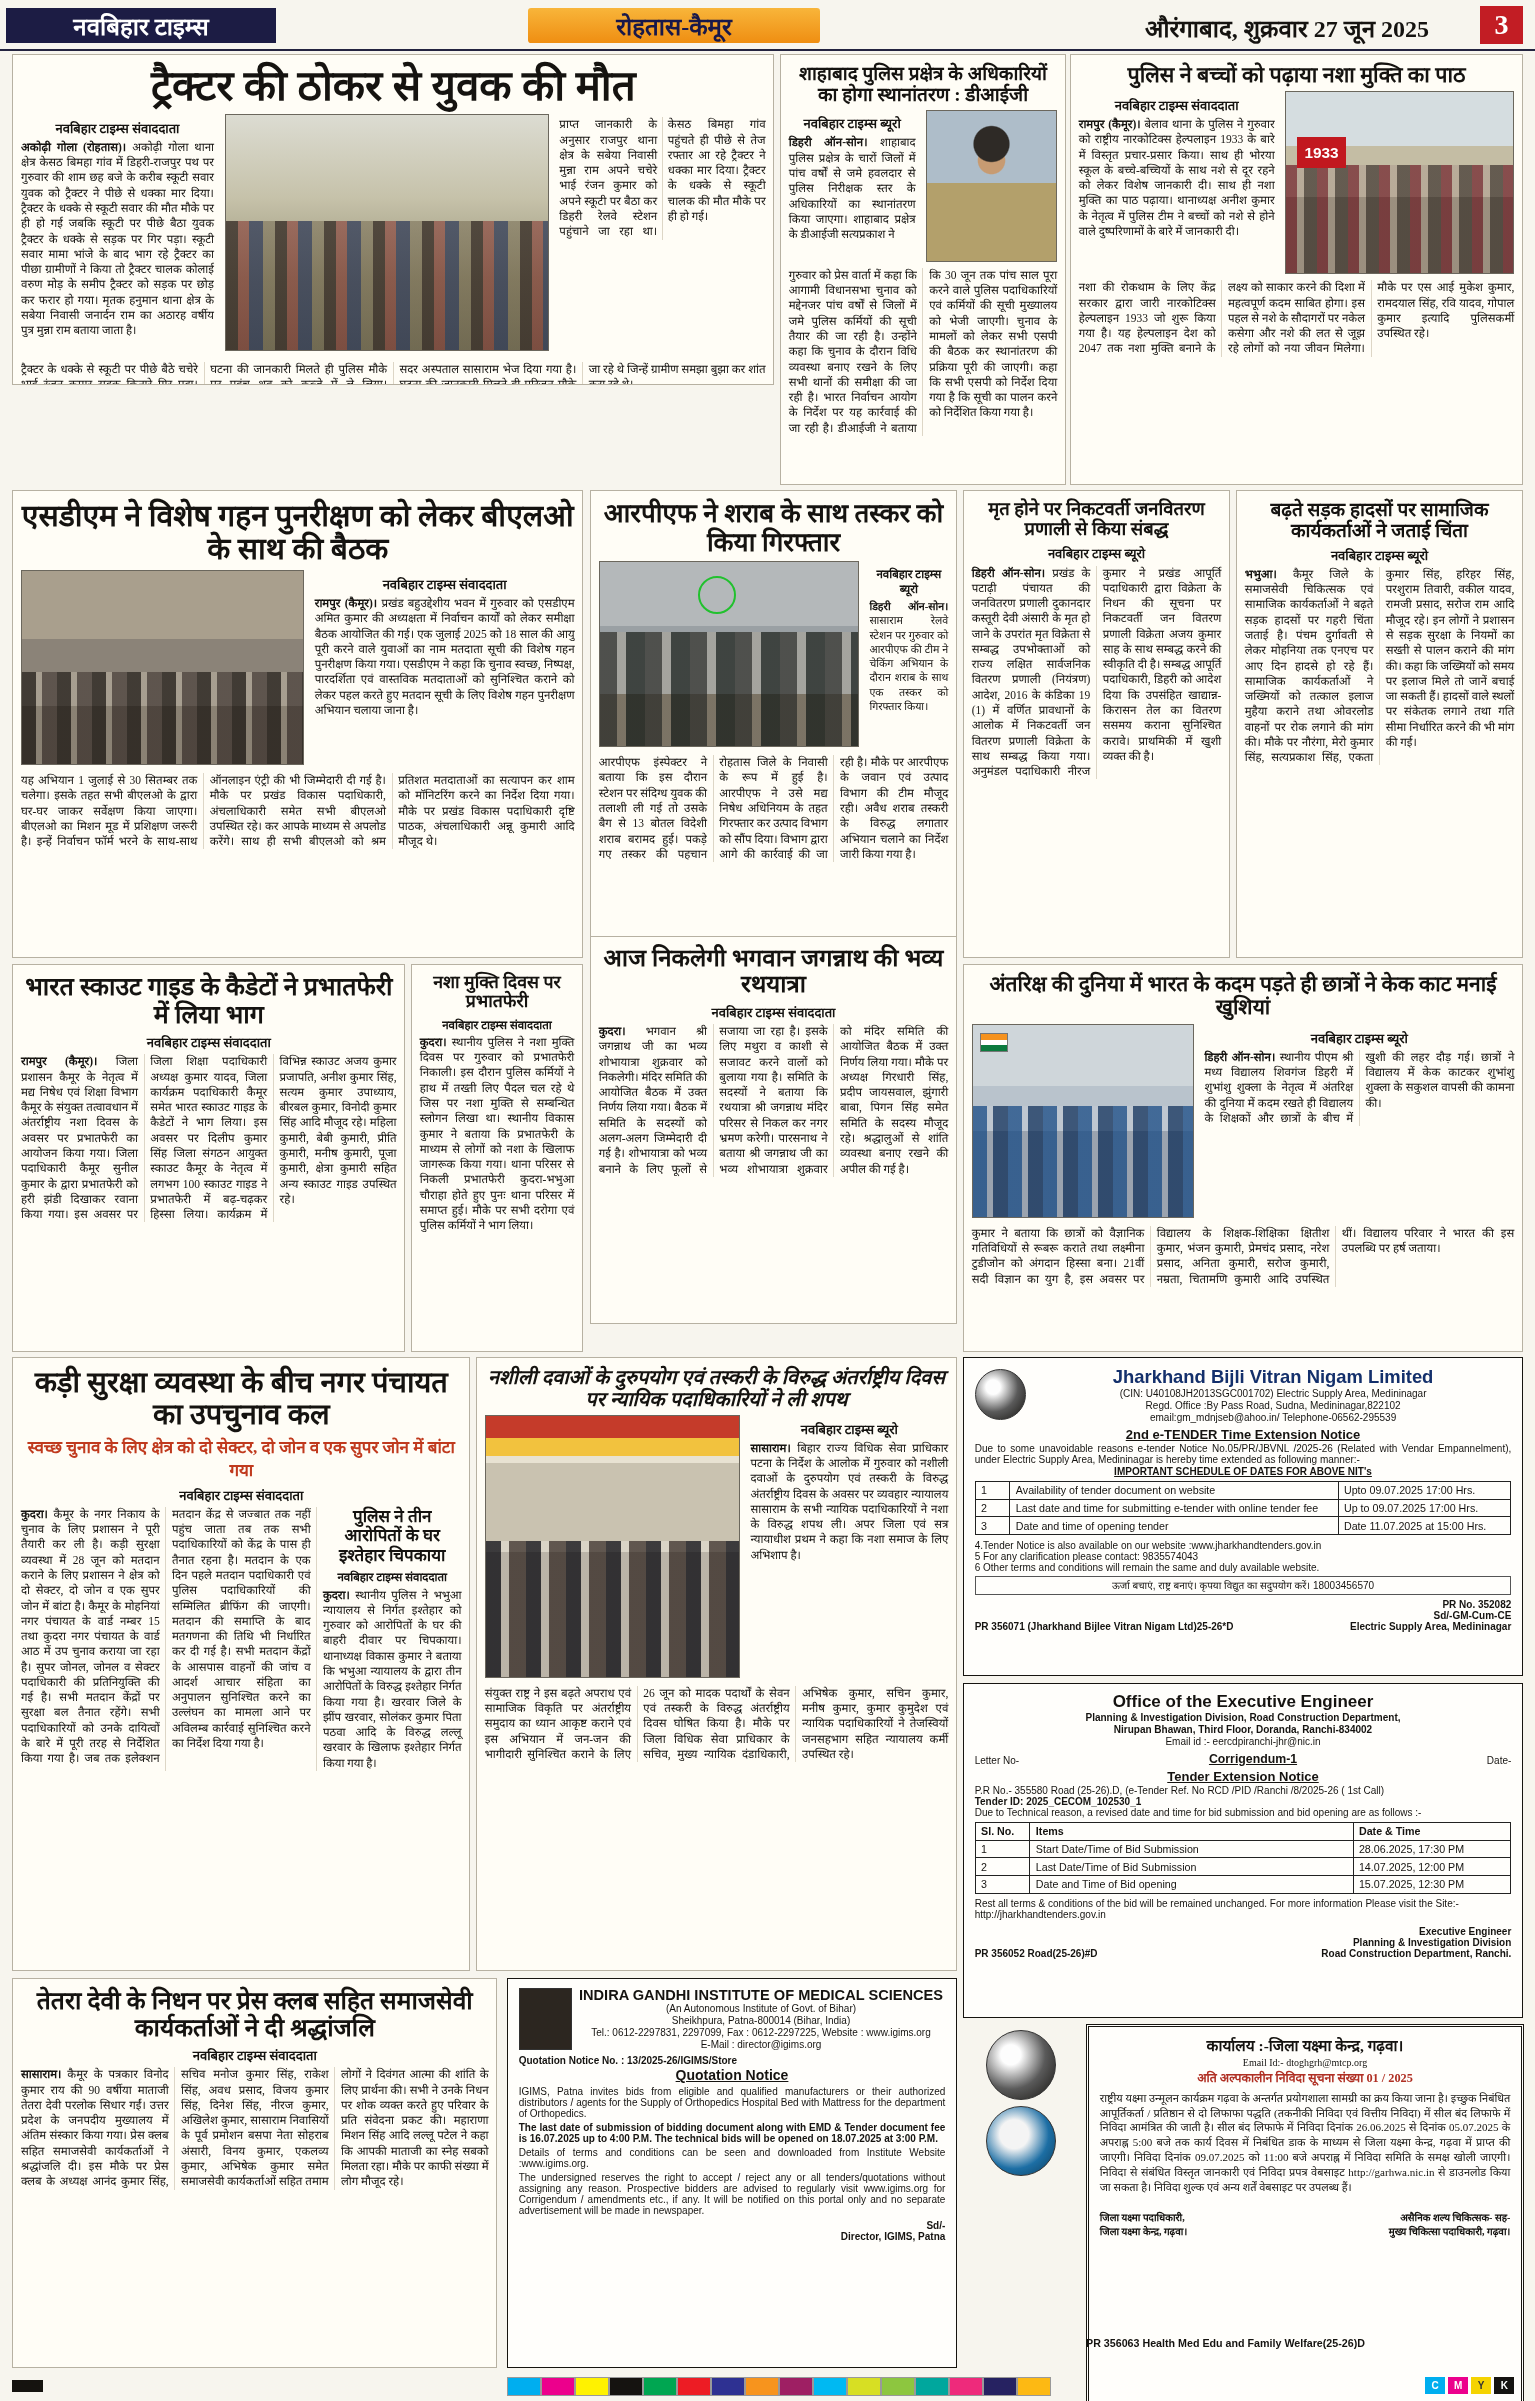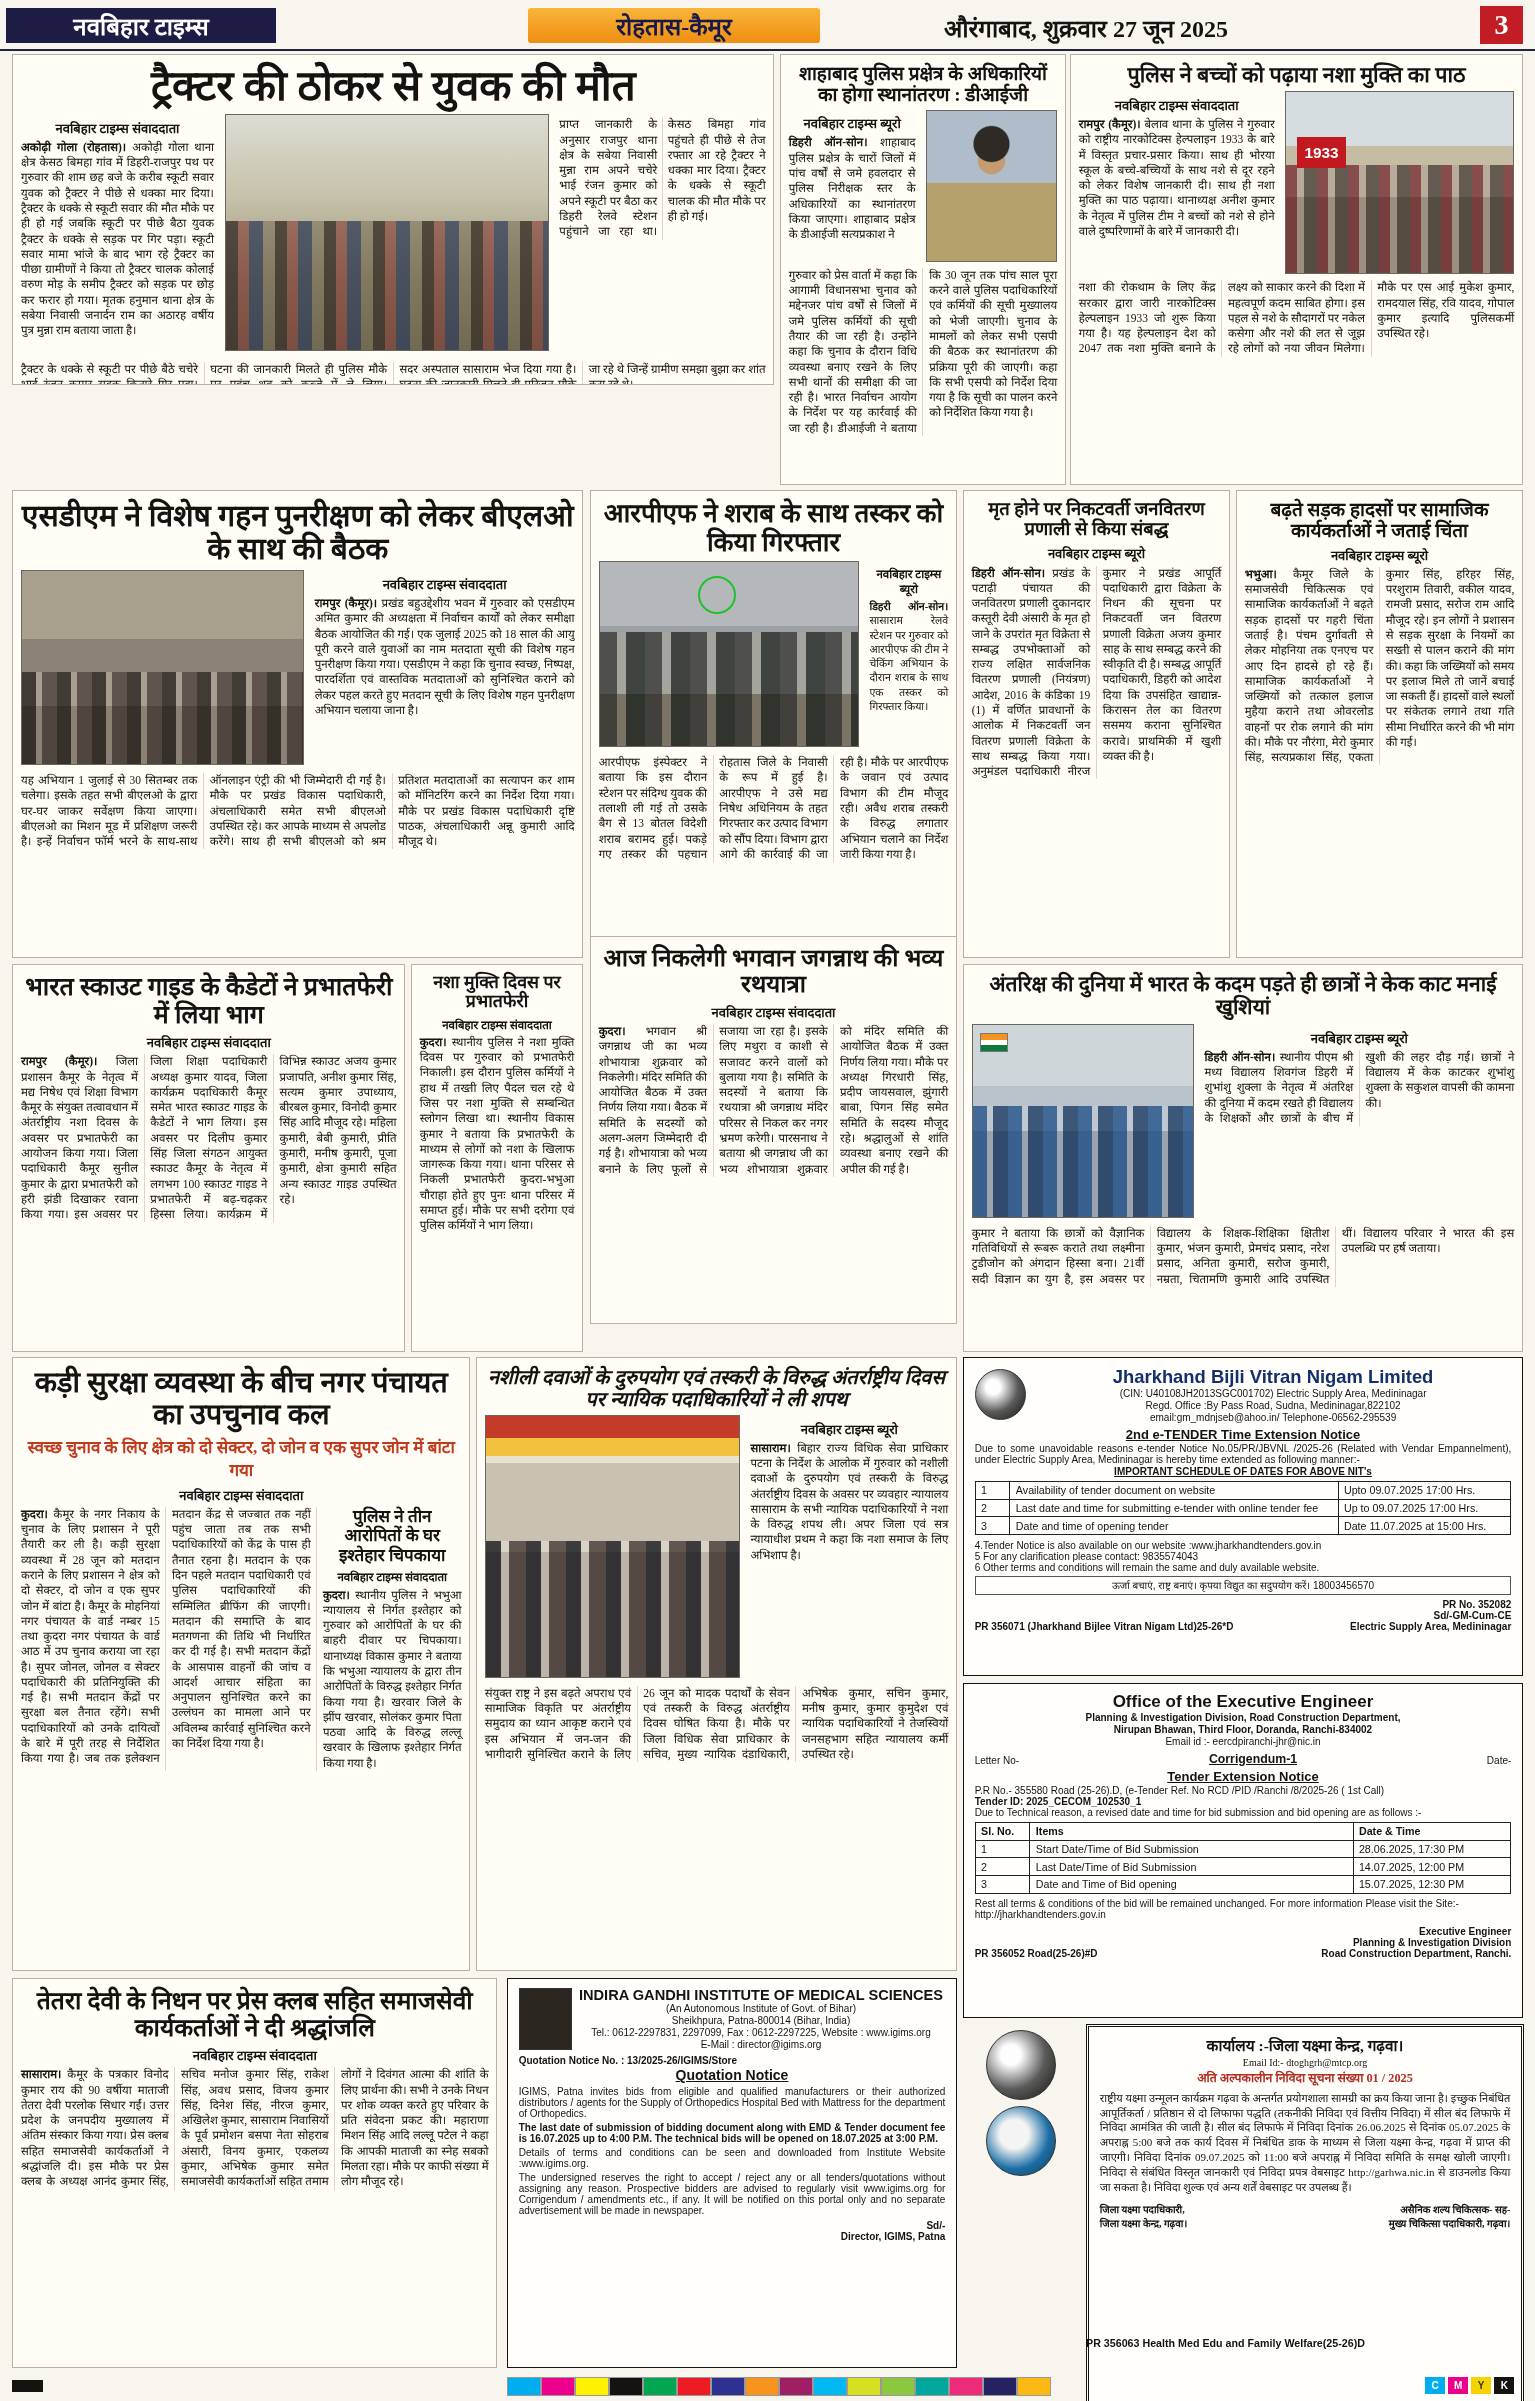--- a/index.html
+++ b/index.html
@@ -4,21 +4,21 @@
 <style>
   html,body{margin:0;padding:0;background:#e9e6de;}
   #page{position:relative;width:1535px;height:2401px;background:#f7f5ee;
         font-family:"Liberation Serif","DejaVu Serif",serif;color:#151310;}
   
   .mh-left{position:absolute;left:6.1px;top:7.7px;width:270px;height:35px;background:#1c1c44;
            color:#fff;font-weight:700;font-size:24px;display:flex;align-items:center;justify-content:center;}
   .mh-center{position:absolute;left:528px;top:7.7px;width:292px;height:35px;
            background:linear-gradient(180deg,#f8b53a,#ef8e12);color:#18184a;font-weight:700;font-size:24px;
            display:flex;align-items:center;justify-content:center;border-radius:3.1px;}
-  .mh-date{position:absolute;left:944px;top:10.7px;width:528px;height:31px;text-align:left;
+  .mh-date{position:absolute;left:901px;top:10.7px;width:528px;height:31px;text-align:right;
            font-weight:700;font-size:24px;}
   .mh-page{position:absolute;left:1480px;top:6.1px;width:43px;height:38px;background:#c21d24;color:#fff;
            font-weight:700;font-size:28px;display:flex;align-items:center;justify-content:center;}
   .hrule{position:absolute;left:0;top:49px;width:1535px;height:0;border-top:2.3px solid #23233f;}
   
   .art{position:absolute;background:#fffdf6;border:0.8px solid #b7b1a2;box-sizing:border-box;
        padding:6.1px 7.7px;overflow:hidden;}
   .h{font-weight:700;text-align:center;line-height:1.12;margin:1.5px 0 4.6px;}
   .by{font-weight:700;text-align:center;font-size:13px;margin:4.6px 0 2.3px;}
   .txt{font-size:11.5px;line-height:1.33;text-align:justify;margin:3.1px 0;}
@@ -361,21 +361,21 @@
   <div style="position:absolute;left:963px;top:2024px;width:115px;height:344px">
     <div class="logo" style="width:68px;height:68px;margin:6.1px auto"></div>
     <div class="logo" style="width:68px;height:68px;margin:6.1px auto;background:radial-gradient(circle at 40% 40%,#f4f4f4 0 25%,#1c6ea4 60%,#0d3a57)"></div>
   </div>
 
   <section class="ad" style="left:1086px;top:2024px;width:438px;height:385px;border-style:double;border-width:3.8px;font-family:'Liberation Serif','DejaVu Serif',serif">
     <div class="c bold" style="font-size:15.4px">कार्यालय :-जिला यक्ष्मा केन्द्र, गढ़वा।</div>
     <div class="c small">Email Id:- dtoghgrh@mtcp.org</div>
     <div class="c bold" style="color:#b03024;font-size:12.3px">अति अल्पकालीन निविदा सूचना संख्या 01 / 2025</div>
     <p style="font-size:11px;text-align:justify;line-height:1.35;margin:4.6px 0">राष्ट्रीय यक्ष्मा उन्मूलन कार्यक्रम गढ़वा के अन्तर्गत प्रयोगशाला सामग्री का क्रय किया जाना है। इच्छुक निबंधित आपूर्तिकर्ता / प्रतिष्ठान से दो लिफाफा पद्धति (तकनीकी निविदा एवं वित्तीय निविदा) में सील बंद लिफाफे में निविदा आमंत्रित की जाती है। सील बंद लिफाफे में निविदा दिनांक 26.06.2025 से दिनांक 05.07.2025 के अपराह्न 5:00 बजे तक कार्य दिवस में निबंधित डाक के माध्यम से जिला यक्ष्मा केन्द्र, गढ़वा में प्राप्त की जाएगी। निविदा दिनांक 09.07.2025 को 11:00 बजे अपराह्न में निविदा समिति के समक्ष खोली जाएगी। निविदा से संबंधित विस्तृत जानकारी एवं निविदा प्रपत्र वेबसाइट http://garhwa.nic.in से डाउनलोड किया जा सकता है। निविदा शुल्क एवं अन्य शर्तें वेबसाइट पर उपलब्ध हैं।</p>
-    <div class="split" style="margin-top:7px">
+    <div class="split" style="margin-top:15px">
       <div>
         <div class="small bold">जिला यक्ष्मा पदाधिकारी,</div>
         <div class="small bold">जिला यक्ष्मा केन्द्र, गढ़वा।</div>
       </div>
       <div style="text-align:right">
         <div class="small bold">असैनिक शल्य चिकित्सक- सह-</div>
         <div class="small bold">मुख्य चिकित्सा पदाधिकारी, गढ़वा।</div>
       </div>
     </div>
   </section>

